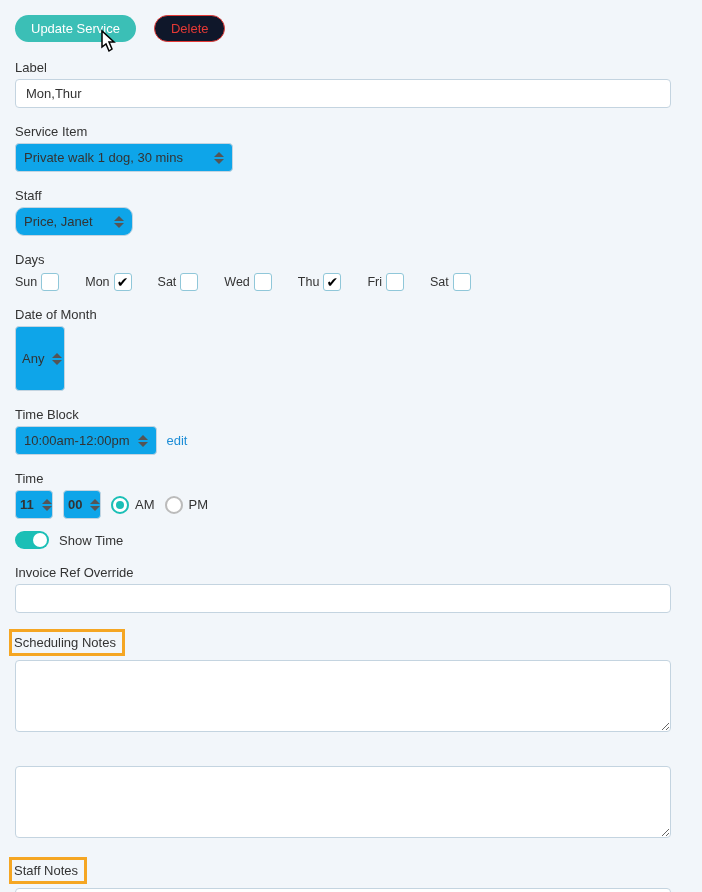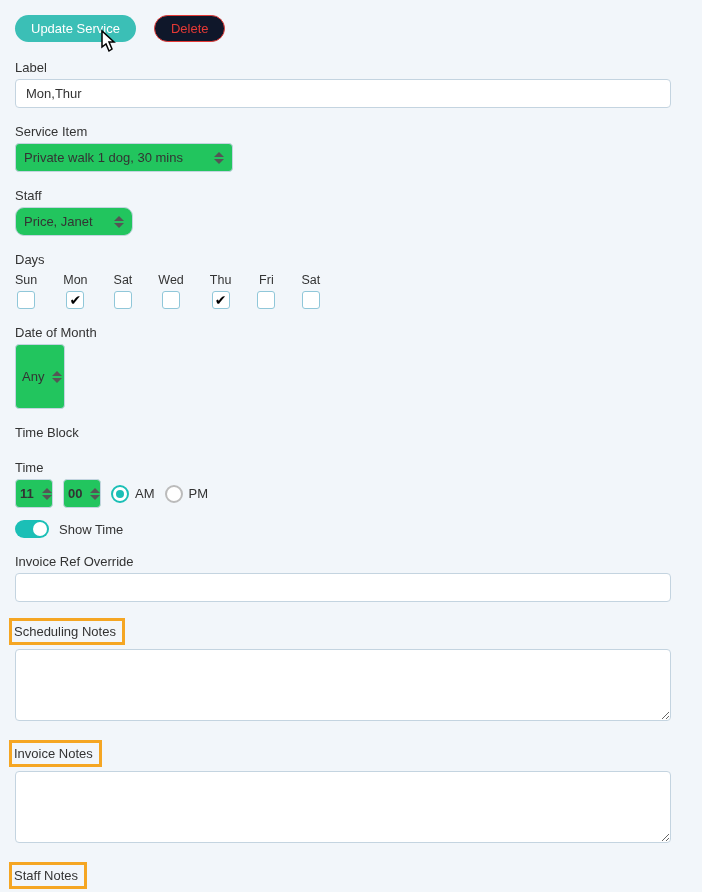--- a/index.html
+++ b/index.html
@@ -49,21 +49,21 @@
     border: 1px solid #c4d4e0;
     border-radius: 4px;
     padding: 6px 10px;
     font-size: 13px;
     background: #fff;
     color: #333;
   }
   .select-box {
     border: 1px solid #c4d4e0;
     border-radius: 4px;
-    background: #22c55e;
+    background: #0ea5e9;
     padding: 6px 8px;
     font-size: 13px;
     color: #333;
     display: inline-flex;
     align-items: center;
     gap: 8px;
     cursor: pointer;
   }
   .select-wide { width: 218px; justify-content: space-between; }
   .select-med { width: 118px; justify-content: space-between; border-radius: 9px; }
@@ -71,21 +71,21 @@
   .select-tiny { width: 38px; justify-content: space-between; padding: 6px 4px; font-weight: bold; }
   .sort-icon {
     width: 10px; height: 12px; position: relative;
   }
   .sort-icon::before, .sort-icon::after {
     content:""; position:absolute; left:0; border-left:5px solid transparent; border-right:5px solid transparent;
   }
   .sort-icon::before { top:0; border-bottom:5px solid #555; }
   .sort-icon::after { bottom:0; border-top:5px solid #555; }
   .days-row { display:flex; gap: 26px; margin-top:2px; margin-bottom:16px; }
-  .day-col { display:flex; flex-direction:column; align-items:center; gap:4px; font-size:12.5px; color:#333; }
+  .day-col { display:flex; flex-direction:row; align-items:center; gap:4px; font-size:12.5px; color:#333; }
   .checkbox {
     width:18px; height:18px; border:1.5px solid #90c7d9; border-radius:3px; background:#fff; cursor:pointer;
     display:flex; align-items:center; justify-content:center;
   }
   .checkbox.checked::after {
     content:"✔"; color:#000; font-size:14px; line-height:1;
   }
   .inline-row { display:flex; align-items:center; gap:10px; }
   .edit-link { color:#1e8dd6; font-size:13px; cursor:pointer; }
   .time-row { display:flex; align-items:center; gap:10px; }
@@ -184,20 +184,27 @@
 <div class="field-block">
   <span class="field-label">Date of Month</span><br>
   <div class="select-box select-small">
     <span>Any</span>
     <span class="sort-icon"></span>
   </div>
 </div>
 
 <div class="field-block">
   <span class="field-label">Time Block</span><br>
+  <div class="inline-row">
+    <div class="select-box">
+      <span>10:00am-12:00pm</span>
+      <span class="sort-icon"></span>
+    </div>
+    <span class="edit-link">edit</span>
+  </div>
 </div>
 
 <div>
   <span class="field-label">Time</span><br>
   <div class="time-row">
     <div class="select-box select-tiny">
       <span>11</span>
       <span class="sort-icon"></span>
     </div>
     <div class="select-box select-tiny">
@@ -226,23 +233,21 @@
 </div>
 
 <div class="field-block">
   <span class="highlight-label">
     <span class="field-label" style="margin:0">Scheduling Notes</span>
   </span><br>
   <textarea class="textarea" style=""></textarea>
 </div>
 
 <div class="field-block">
-  <span class="highlight-label">
-    <span class="field-label" style="margin:0">Invoice Notes</span>
-  </span><br>
+  <br>
   <textarea class="textarea" style=""></textarea>
 </div>
 
 <div class="field-block">
   <span class="highlight-label">
     <span class="field-label" style="margin:0">Staff Notes</span>
   </span><br>
   <textarea class="textarea" style=""></textarea>
 </div>
 

